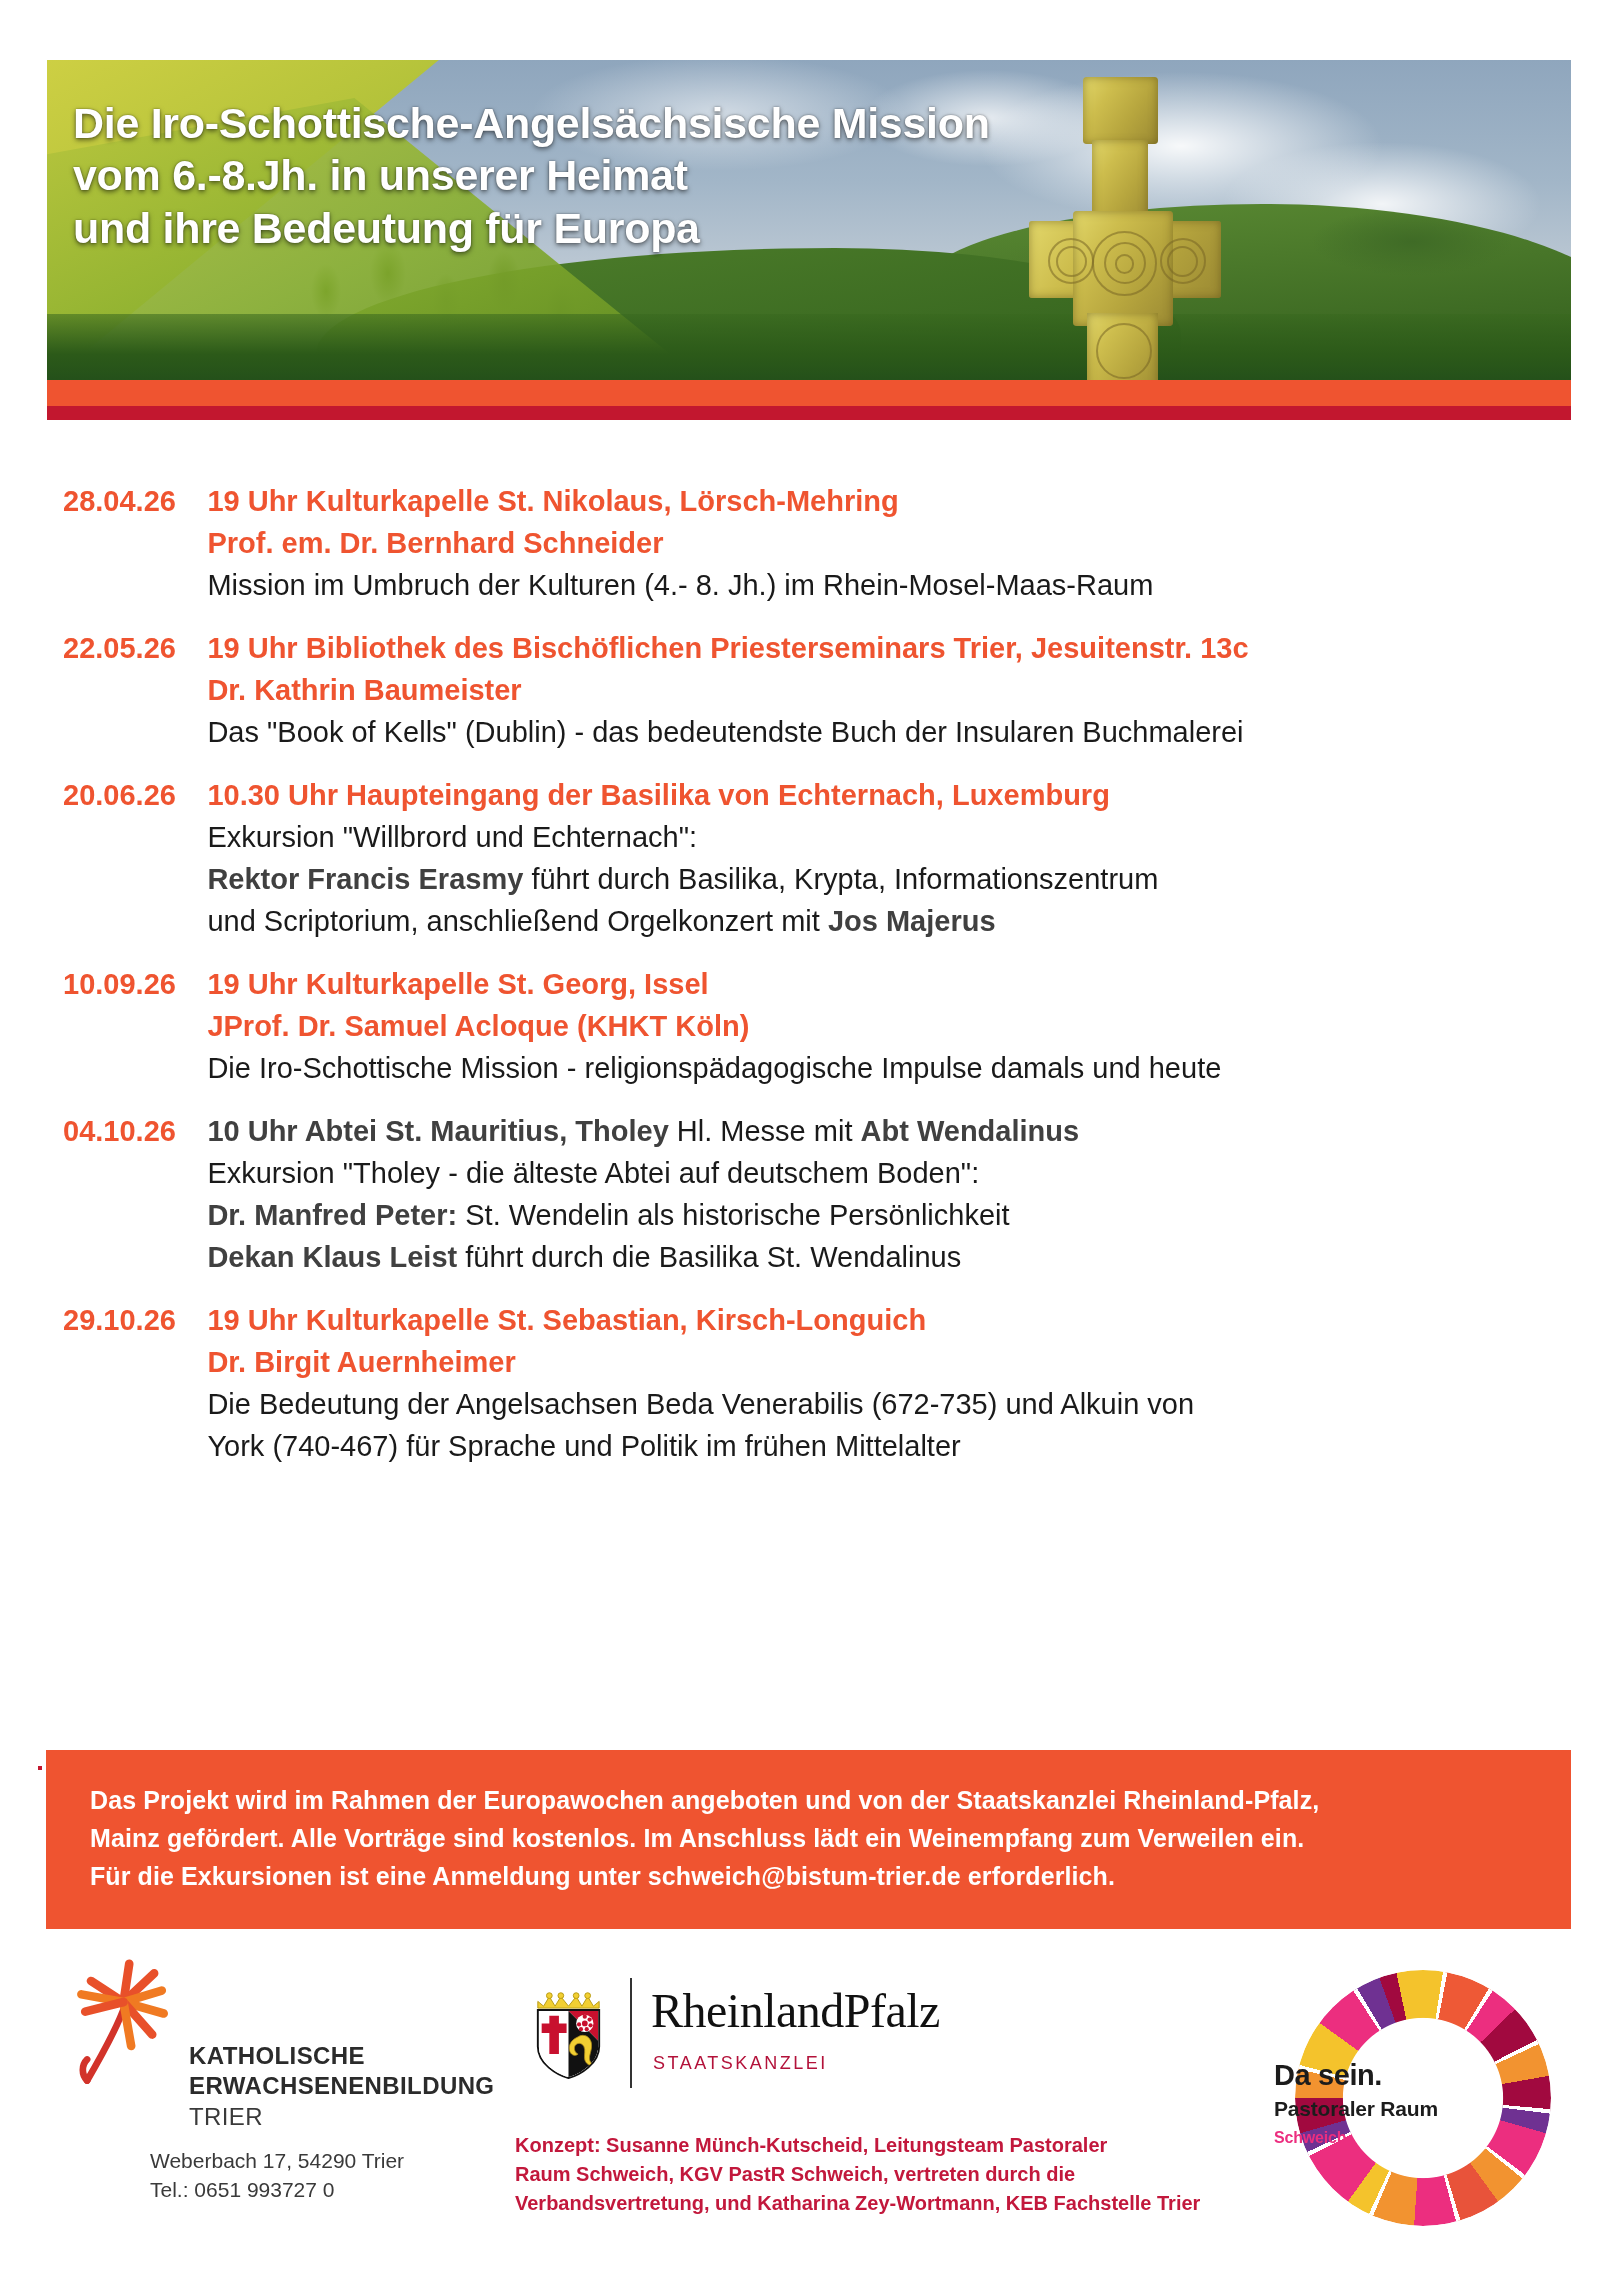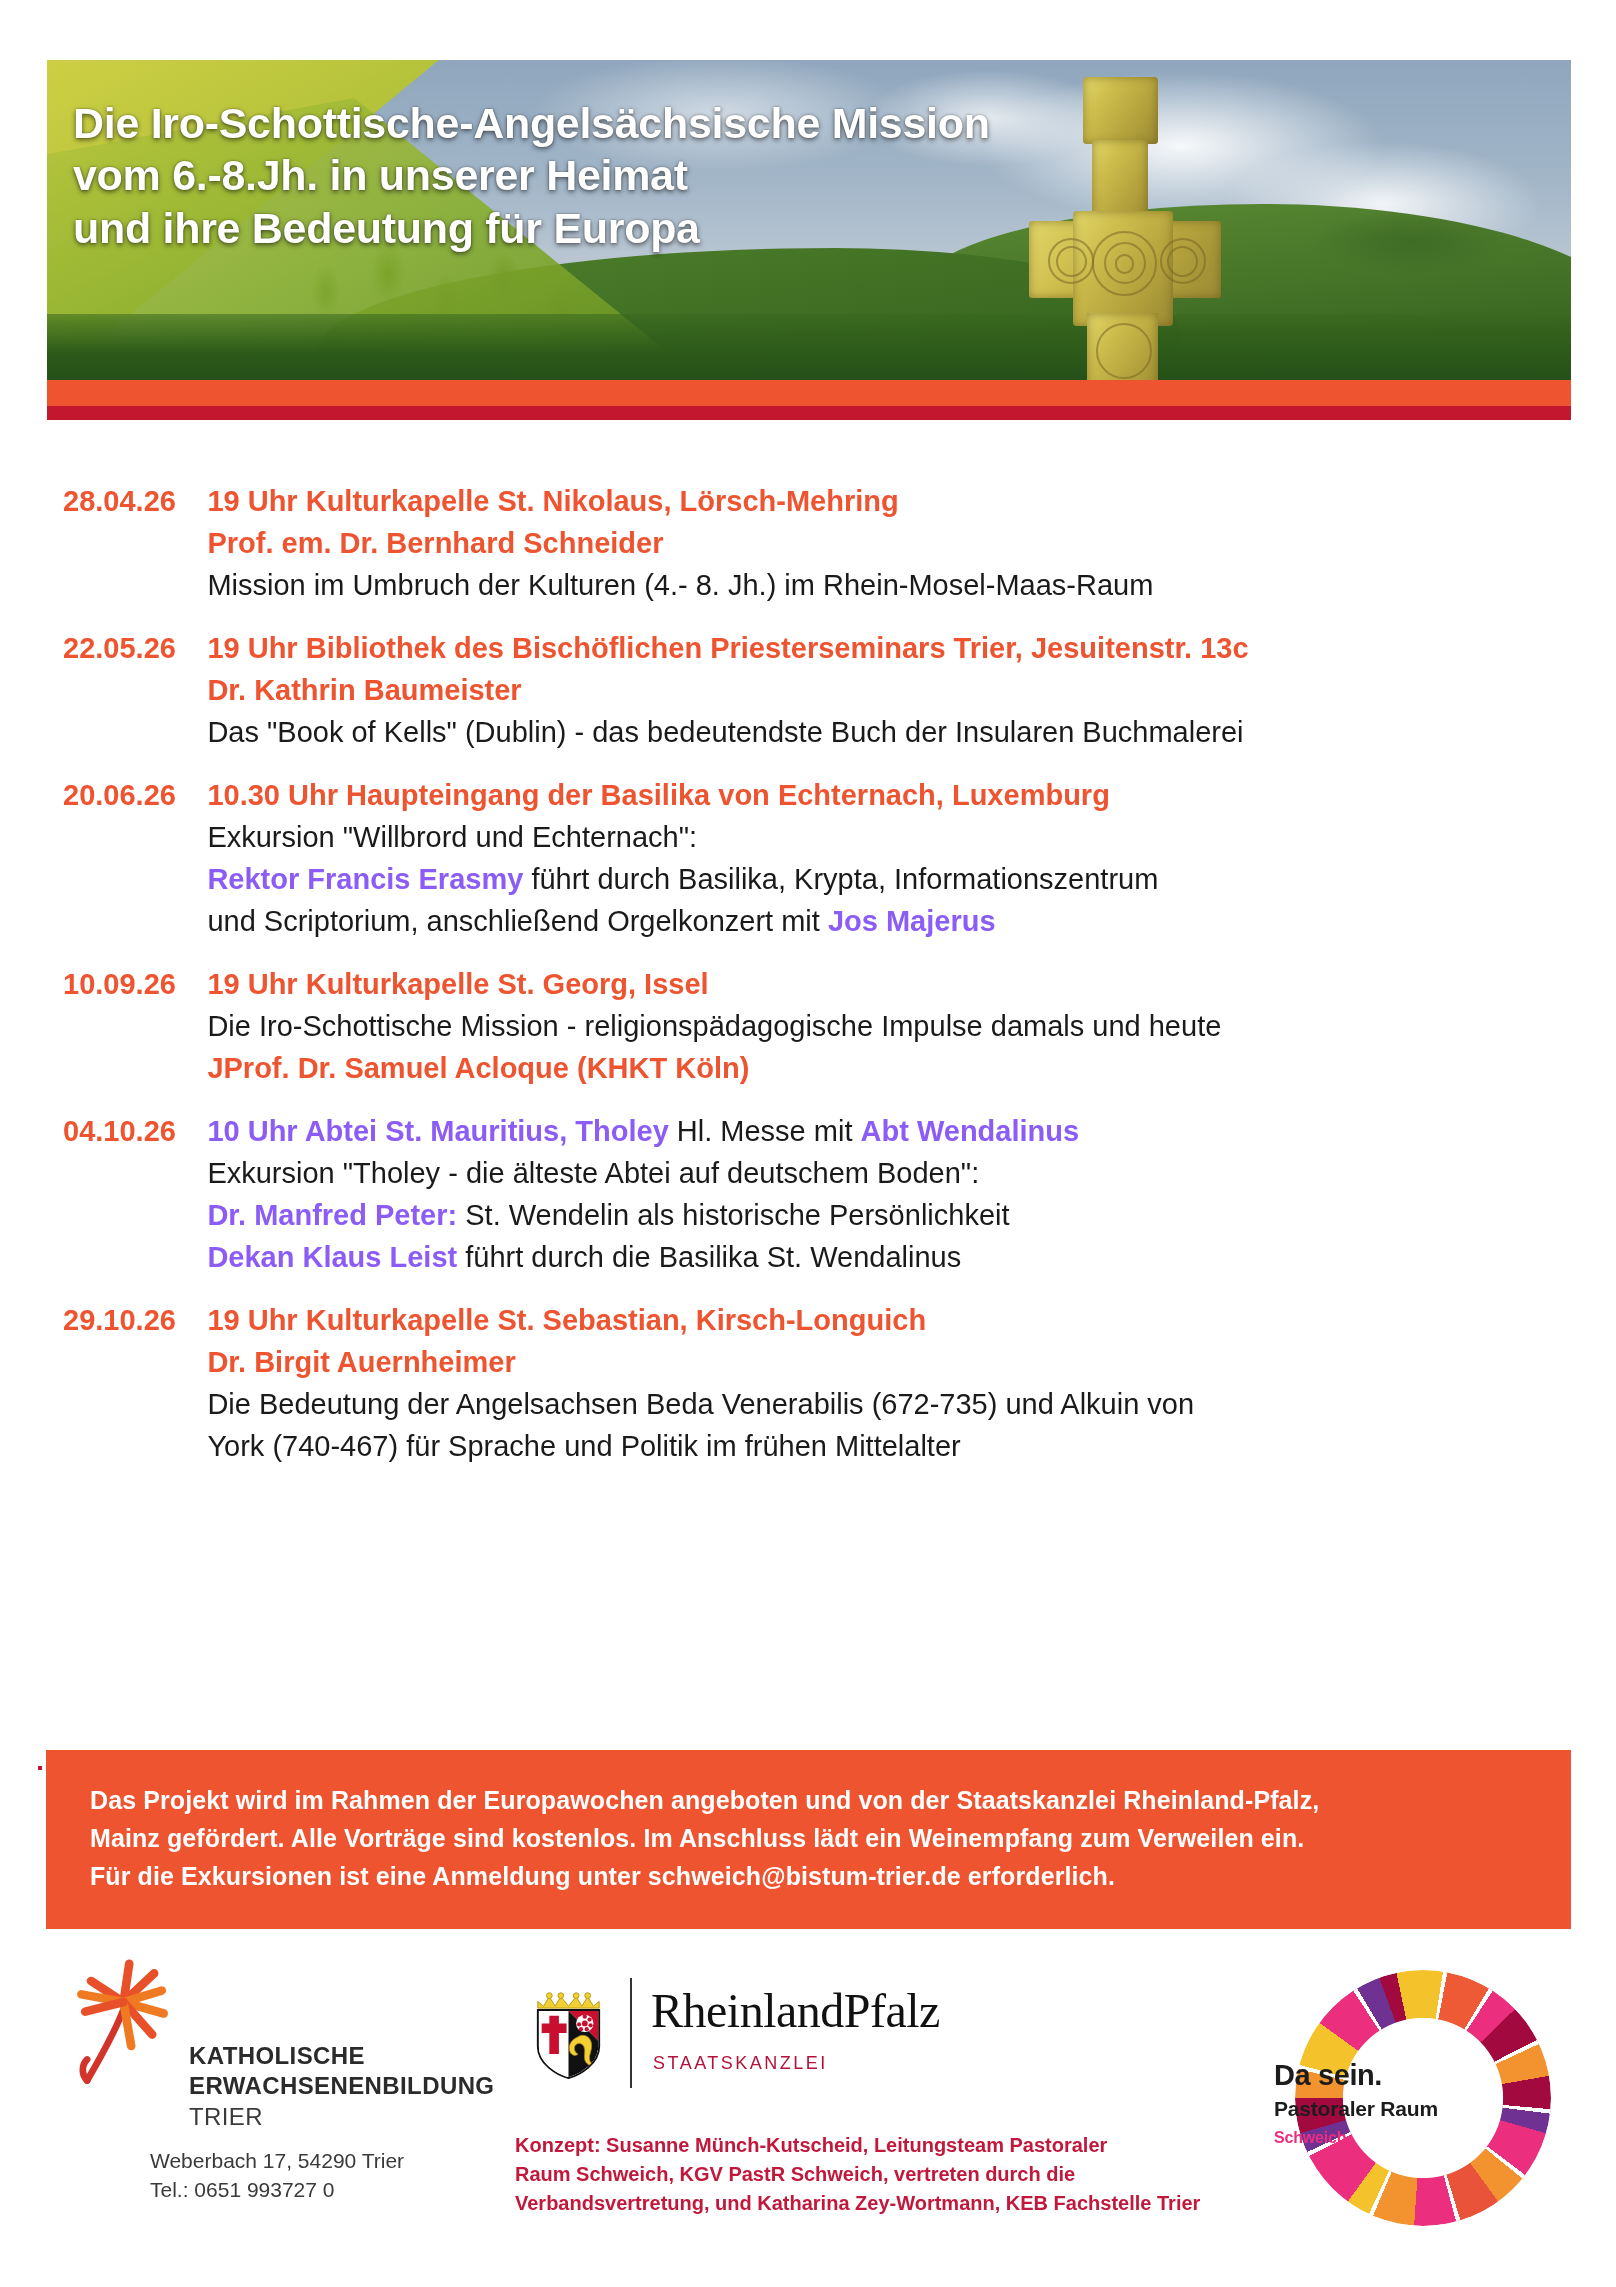--- a/index.html
+++ b/index.html
@@ -155,21 +155,21 @@
   .event-lines {
     flex: 1 1 auto;
     padding-left: 15.4px;
   }
   .line {
     font-size: 29px;
     line-height: 42px;
     color: #1a1a1a;
   }
   .line.hl { color: #ef5430; font-weight: bold; }
-  .line .hl { color: #8b5cf6; font-weight: bold; }
+  .line .hl { color: #404040; font-weight: bold; }
   .line.plain { color: #1a1a1a; font-weight: normal; }
 
   
   #note-box {
     position: absolute;
     left: 46px;
     top: 1750px;
     width: 1525px;
     height: 179px;
     background: #ef5430;
@@ -331,22 +331,22 @@
         <div class="line hl">10.30 Uhr Haupteingang der Basilika von Echternach, Luxemburg</div>
         <div class="line plain">Exkursion "Willbrord und Echternach":</div>
         <div class="line plain"><span class="hl">Rektor Francis Erasmy</span><span> führt durch Basilika, Krypta, Informationszentrum</span></div>
         <div class="line plain"><span>und Scriptorium, anschließend Orgelkonzert mit </span><span class="hl">Jos Majerus</span></div>
       </div>
     </div>
     <div class="event">
       <div class="event-date">10.09.26</div>
       <div class="event-lines">
         <div class="line hl">19 Uhr Kulturkapelle St. Georg, Issel</div>
+        <div class="line hl">JProf. Dr. Samuel Acloque (KHKT Köln)</div>
         <div class="line plain">Die Iro-Schottische Mission - religionspädagogische Impulse damals und heute</div>
-        <div class="line hl">JProf. Dr. Samuel Acloque (KHKT Köln)</div>
       </div>
     </div>
     <div class="event">
       <div class="event-date">04.10.26</div>
       <div class="event-lines">
         <div class="line plain"><span class="hl">10 Uhr Abtei St. Mauritius, Tholey</span><span> Hl. Messe mit </span><span class="hl">Abt Wendalinus</span></div>
         <div class="line plain">Exkursion "Tholey - die älteste Abtei auf deutschem Boden":</div>
         <div class="line plain"><span class="hl">Dr. Manfred Peter:</span><span> St. Wendelin als historische Persönlichkeit</span></div>
         <div class="line plain"><span class="hl">Dekan Klaus Leist</span><span> führt durch die Basilika St. Wendalinus</span></div>
       </div>

